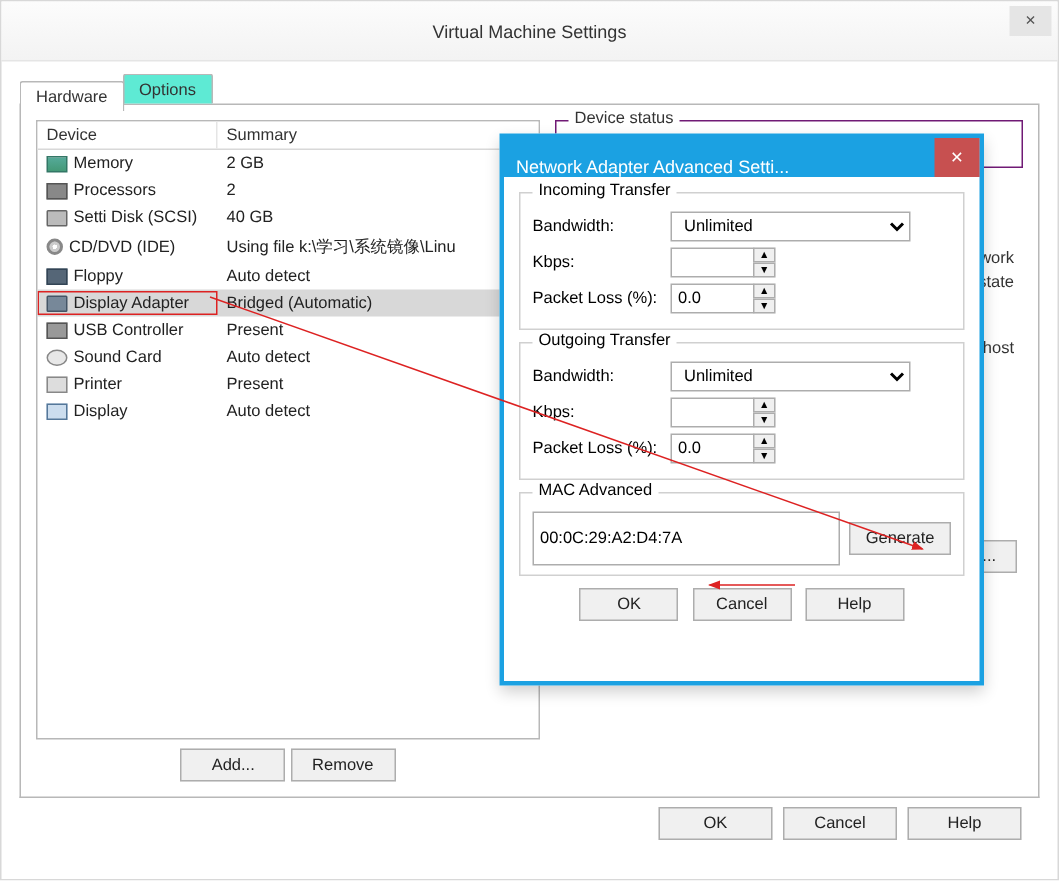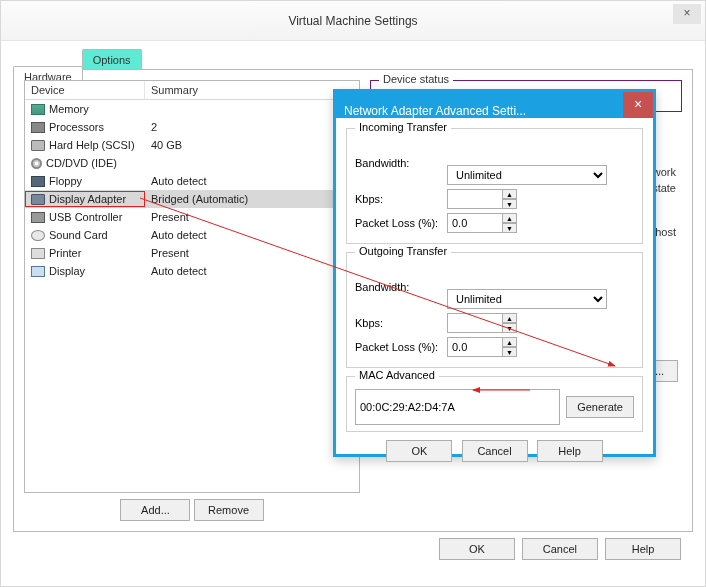--- a/index.html
+++ b/index.html
@@ -52,21 +52,21 @@
     padding:4px 10px 3px;
     border:1px solid #b8b8b8;
     border-bottom:none;
     background:#5eead4;
     margin-right:-1px;
     cursor:pointer;
     font-size:11px;
     color:#333;
     border-radius:2px 2px 0 0;
   }
-  .tab.active { background:#fff; position:relative; top:17px; }
+  .tab.active { background:#fff; position:relative; top:5px; }
   .tab-content {
     border:1px solid #b8b8b8;
     border-top:none;
     padding:10px;
     height:462px;
     display:flex;
     gap:10px;
     position:relative;
   }
   
@@ -207,21 +207,21 @@
   }
   .form-row{ display:flex; align-items:center; margin:4px 0; font-size:11px;}
   .form-row label{ width:92px; }
   .sel, .txt {
     height:20px;
     border:1px solid #adadad;
     background:#fff;
     font-size:11px;
     padding:0 4px;
   }
-  .sel{ width:110px;margin-top:24px; }
+  .sel{ width:110px; }
   .txt{ width:56px; text-align:left;}
   .spin{ display:inline-flex; flex-direction:column; margin-left:-1px;}
   .spin button{
     width:15px;height:10px;border:1px solid #adadad;background:#f0f0f0;
     font-size:7px;line-height:7px;padding:0;cursor:pointer;
   }
   .mac-row{ display:flex; gap:6px; align-items:center; margin-top:4px;}
   .mac-row .txt-mac{
     flex:1; height:36px; border:1px solid #adadad; padding:2px 4px; font-size:11px;
   }
@@ -253,40 +253,42 @@
           <div class="device-header">
             <div class="col1">Device</div>
             <div class="col2">Summary</div>
           </div>
           <div id="device-rows">
               <div class="device-row">
                 <div class="col1">
                   <span class="icon-mini ic-mem"></span>
                   <span>Memory</span>
                 </div>
+                <div class="col2">2 GB</div>
               </div>
               <div class="device-row">
                 <div class="col1">
                   <span class="icon-mini ic-cpu"></span>
                   <span>Processors</span>
                 </div>
                 <div class="col2">2</div>
               </div>
               <div class="device-row">
                 <div class="col1">
                   <span class="icon-mini ic-hdd"></span>
-                  <span>Hard Help (SCSI)</span>
+                  <span>Setti Disk (SCSI)</span>
                 </div>
                 <div class="col2">40 GB</div>
               </div>
               <div class="device-row">
                 <div class="col1">
                   <span class="icon-mini ic-cd"></span>
                   <span>CD/DVD (IDE)</span>
                 </div>
+                <div class="col2">Using file k:\学习\系统镜像\Linu</div>
               </div>
               <div class="device-row">
                 <div class="col1">
                   <span class="icon-mini ic-floppy"></span>
                   <span>Floppy</span>
                 </div>
                 <div class="col2">Auto detect</div>
               </div>
               <div class="device-row selected highlight">
                 <div class="col1">

